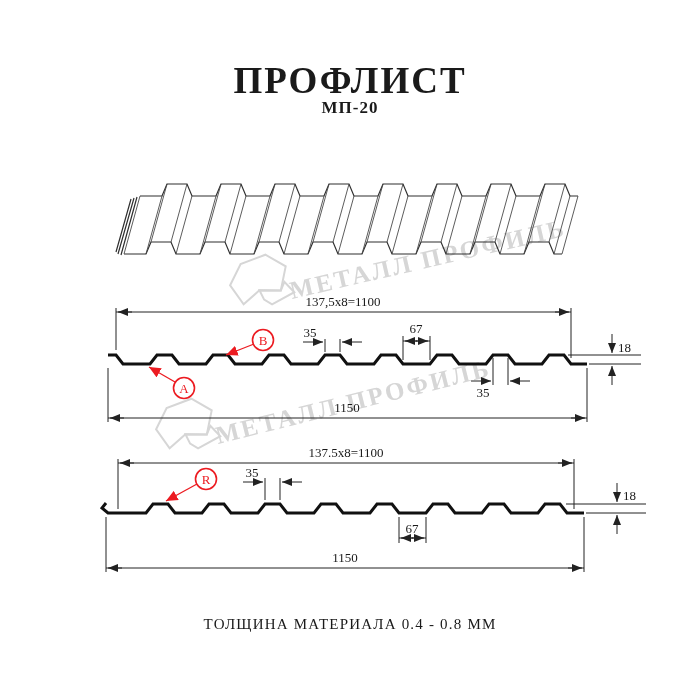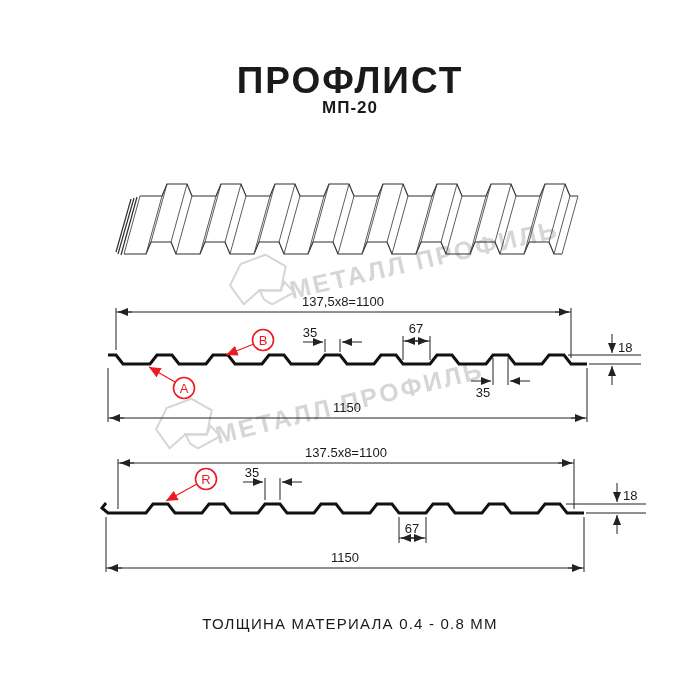--- a/index.html
+++ b/index.html
@@ -1,17 +1,17 @@
 <!DOCTYPE html>
 <html><head>
 <meta charset="utf-8">
 <style>
   html,body{margin:0;padding:0;background:#fff;}
   .page{position:relative;width:700px;height:700px;background:#ffffff;overflow:hidden;
-        font-family:Liberation Sans, sans-serif;}
+        font-family:Liberation Serif, serif;}
   svg{position:absolute;top:0;left:0;}
   text{fill:#1a1a1a;}
   .title-text{font-size:37px;font-weight:700;letter-spacing:2px;}
   .subtitle-text{font-size:17px;font-weight:700;letter-spacing:1px;}
   .footer-text{font-size:15px;font-weight:400;letter-spacing:1.2px;}
   .dim-text{font-size:13px;font-weight:400;}
   .wm-text{font-size:25px;font-weight:700;letter-spacing:2.5px;fill:#d6d6d6;}
   .wm-shape{fill:none;stroke:#d6d6d6;stroke-width:2;}
   .profile-line{fill:none;stroke:#111111;stroke-width:3;stroke-linejoin:miter;}
   .dim-line{fill:none;stroke:#222222;stroke-width:1;}

